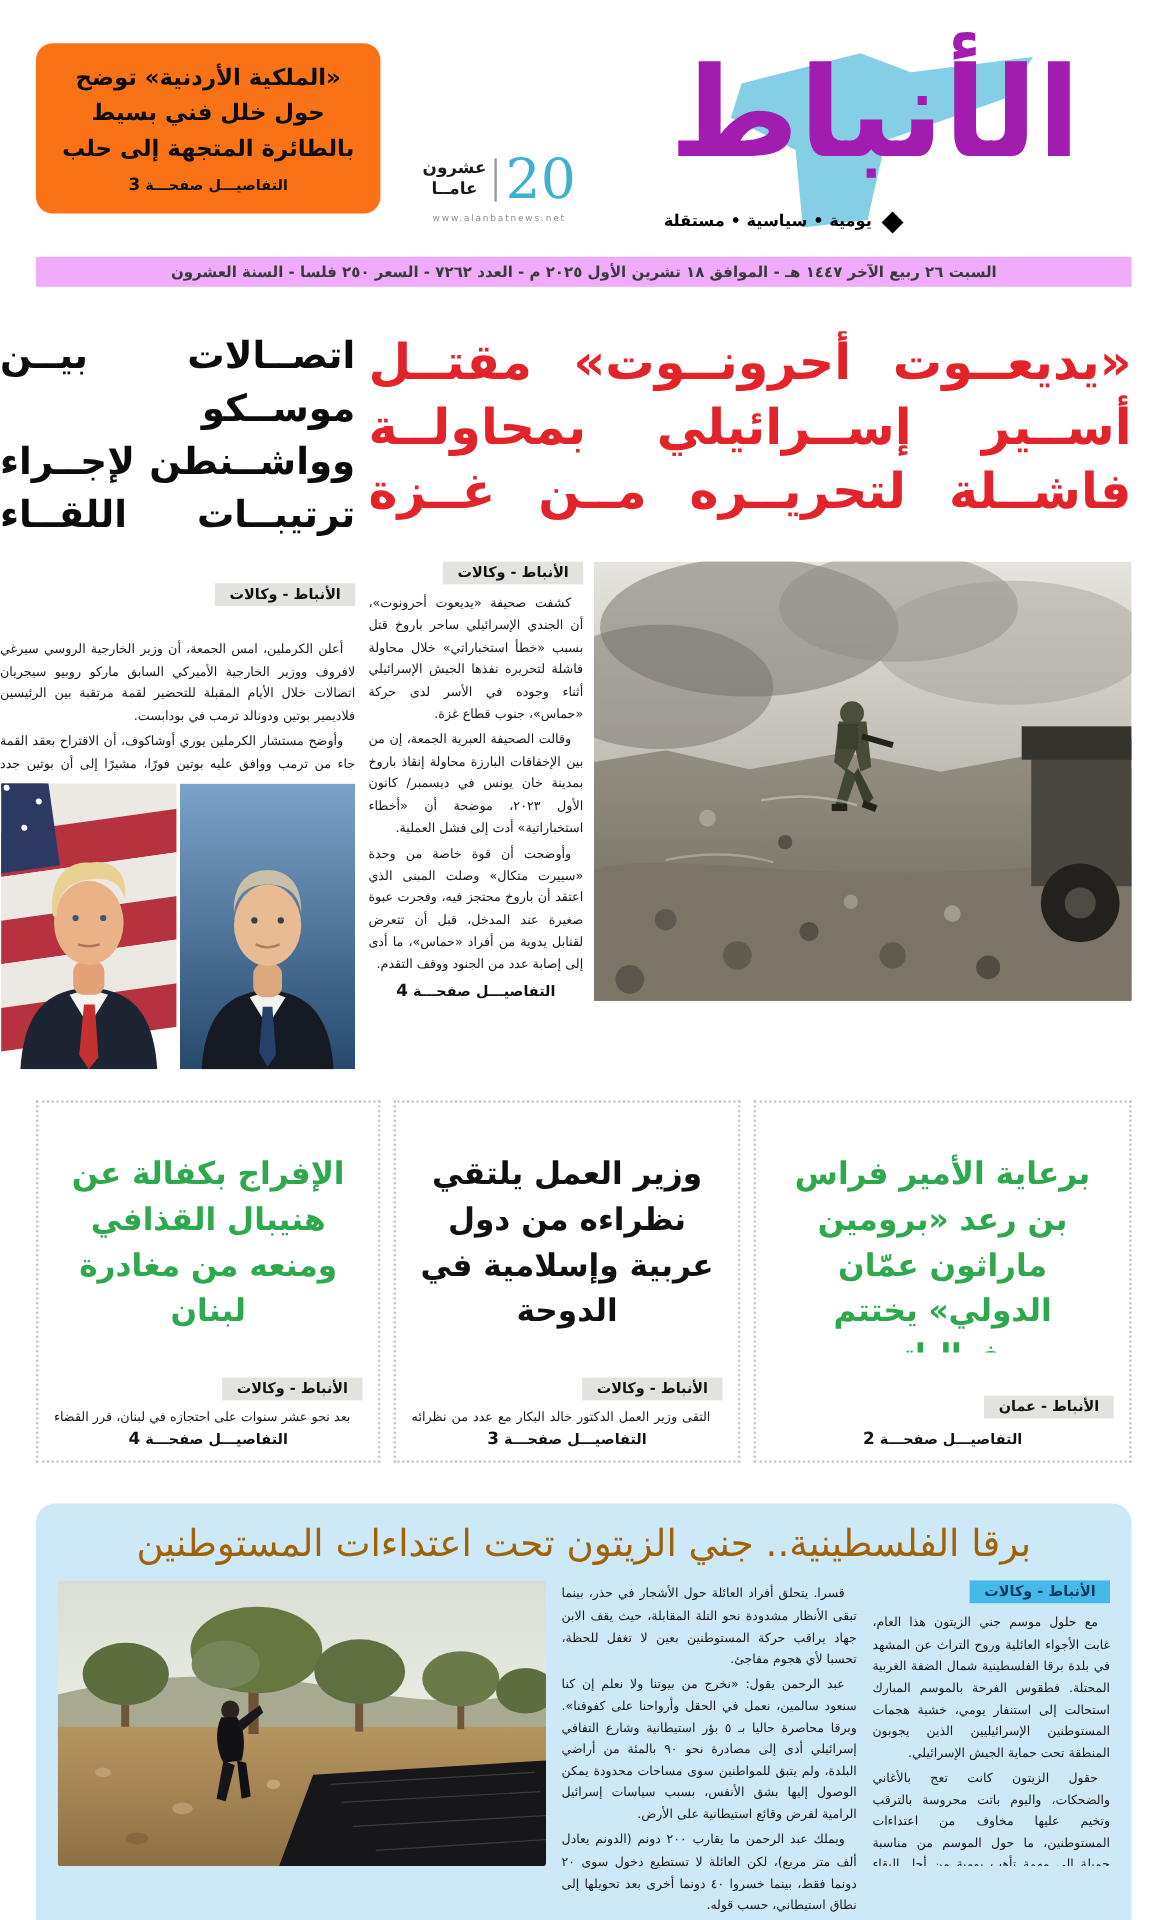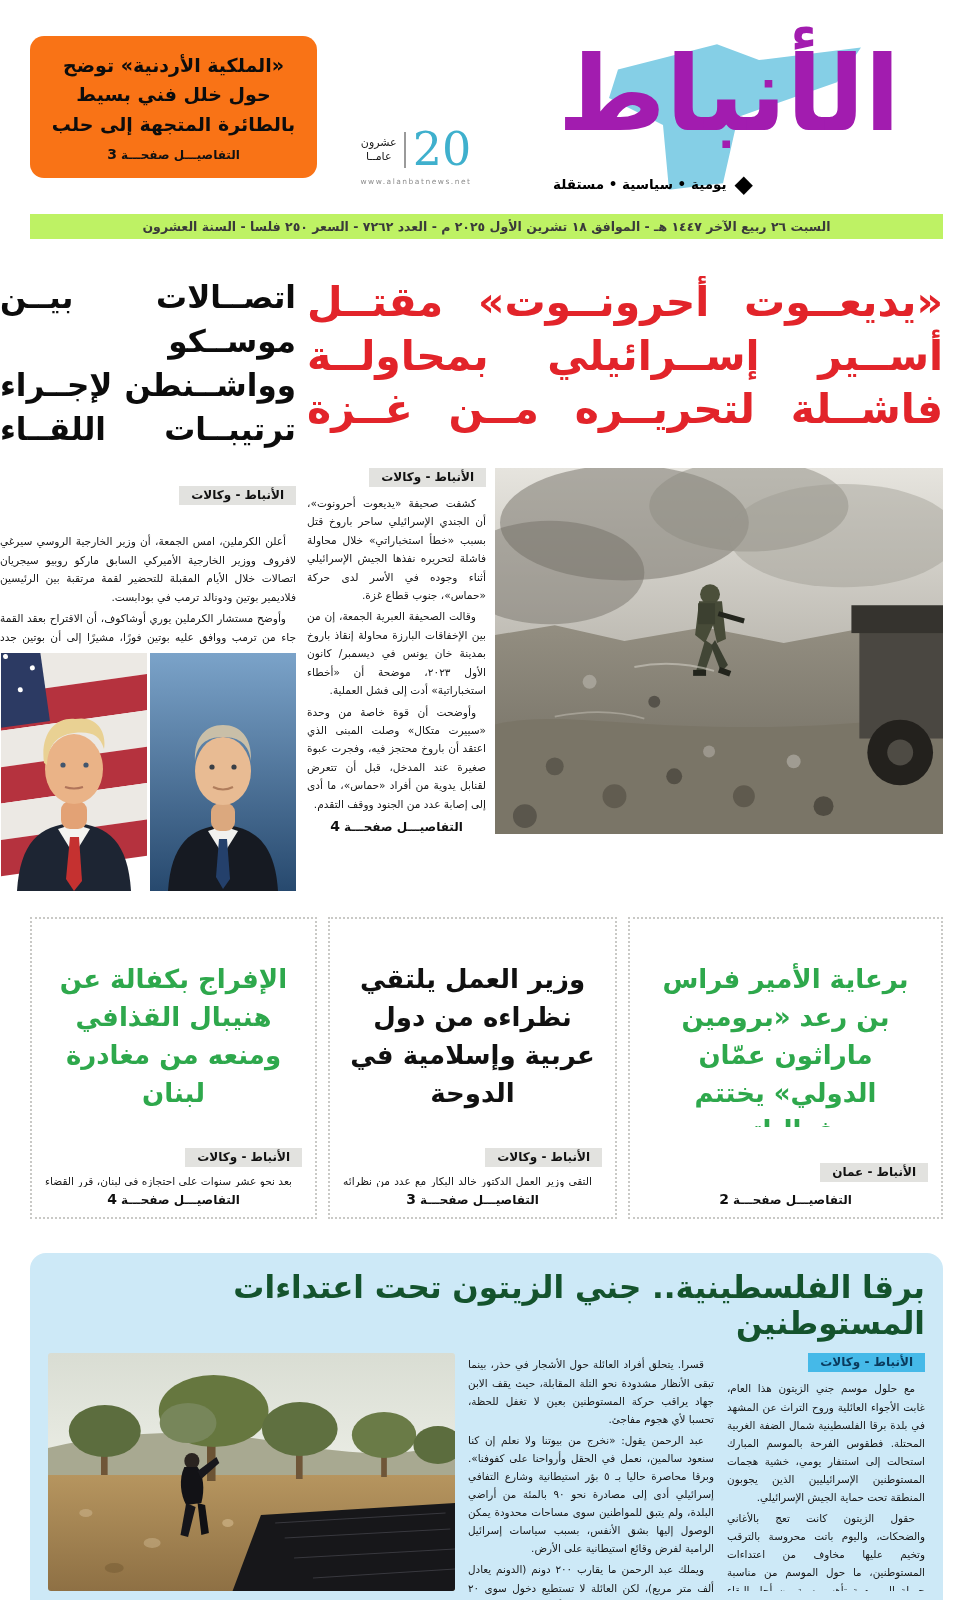--- a/index.html
+++ b/index.html
@@ -12,29 +12,29 @@
   
   .header-row{display:flex;justify-content:space-between;align-items:flex-start;height:170px;}
   .logo-block{position:relative;width:428px;height:170px;flex:none;}
   .jordan-map{position:absolute;top:2px;right:70px;width:300px;height:158px;z-index:0;}
   .np-title{position:relative;z-index:1;font-size:104px;font-weight:900;line-height:1.32;letter-spacing:-3px;color:#a21caf;text-align:center;margin-top:-10px;}
   .tagline-row{position:absolute;bottom:10px;right:190px;z-index:2;display:flex;align-items:center;gap:8px;}
   .diamond{font-size:24px;line-height:1;color:#000;}
   .tagline{font-size:13.5px;font-weight:bold;color:#000;margin-left:27px;}
   .badge-block{flex:none;width:108px;margin-top:92px;display:flex;flex-direction:column;align-items:center;}
   .badge-row{display:flex;direction:ltr;align-items:center;gap:7px;}
-  .badge-words{display:flex;flex-direction:column;align-items:center;font-size:11px;font-weight:normal;line-height:1.25;color:#1a1a1a;}
+  .badge-words{display:flex;flex-direction:column;align-items:center;font-size:14px;font-weight:bold;line-height:1.25;color:#1a1a1a;}
   .badge-sep{width:2px;height:36px;background:#9a9a9a;}
   .badge-num{font-family:"DejaVu Serif", serif;font-size:46px;line-height:.95;color:#3fb0cd;text-align:center;}
   .badge-site{margin-top:5px;font-size:7.5px;letter-spacing:1.5px;color:#8e8e8e;direction:ltr;}
   .teaser-box{flex:none;width:287px;height:142px;box-sizing:border-box;background:#f97316;border-radius:14px;padding:15px 12px 8px;text-align:center;}
   .teaser-headline{font-size:19px;font-weight:bold;line-height:1.55;color:#0d0d0d;}
   .details-line{font-size:12px;font-weight:bold;color:#111;margin-top:7px;}
   .details-line .pg{font-size:14px;}
-  .date-bar{margin-top:8px;background:#bef264;color:#3a3a3a;font-size:12.5px;font-weight:bold;text-align:center;padding:5px 6px;}
+  .date-bar{margin-top:8px;background:#f0abfc;color:#3a3a3a;font-size:12.5px;font-weight:bold;text-align:center;padding:5px 6px;}
 
   
   .main-row{display:flex;gap:11px;margin-top:10px;}
   .lead{width:636px;flex:none;}
   .lead-headline{color:#e2242a;font-size:41px;font-weight:900;line-height:1.3;height:164px;overflow:hidden;text-align:justify;text-align-last:justify;}
   .lead-body{display:flex;gap:9px;margin-top:8px;}
   .photo-gaza{width:448px;height:366px;flex:none;}
   .photo-gaza svg{display:block;width:100%;height:100%;}
   .lead-text{flex:1;display:flex;flex-direction:column;height:366px;}
   .byline-chip{display:inline-block;align-self:flex-start;background:#e2e2df;color:#111;font-size:12px;font-weight:bold;padding:2px 12px 3px;margin-bottom:7px;}
@@ -57,21 +57,21 @@
   .box-gaddafi{width:287px;}
   .box-headline{font-size:26px;font-weight:900;text-align:center;line-height:1.45;overflow:hidden;}
   .green{color:#2ea84c;}
   .black{color:#111;}
   .news-box .byline-chip{margin-top:10px;margin-bottom:5px;}
   .news-box .body-text{flex:1;overflow:hidden;}
   .news-box .details-line{margin-top:4px;}
 
   
   .olive-section{margin-top:34px;background:#cde9f7;border-radius:16px;padding:12px 18px 16px;box-sizing:border-box;}
-  .olive-headline{color:#14532d;font-size:31px;font-weight:700;margin:4px 0 12px;}
+  .olive-headline{color:#a16207;font-size:31px;font-weight:400;text-align:center;margin:4px 0 12px;}
   .olive-row{display:flex;gap:13px;}
   .olive-col-r{width:198px;flex:none;display:flex;flex-direction:column;}
   .olive-col-r .byline-chip{background:#45b9e8;color:#0a3a5c;}
   .olive-col-r .ocol-body{height:212px;overflow:hidden;}
   .olive-col-m{width:246px;flex:none;display:flex;flex-direction:column;}
   .olive-col-m .ocol-body{flex:1;overflow:hidden;padding-top:2px;}
   .olive-photo{flex:1;height:238px;border-radius:3px;overflow:hidden;}
   .olive-photo svg{display:block;width:100%;height:100%;}
   .olive-section .body-text p{font-size:10.4px;}
 </style>

